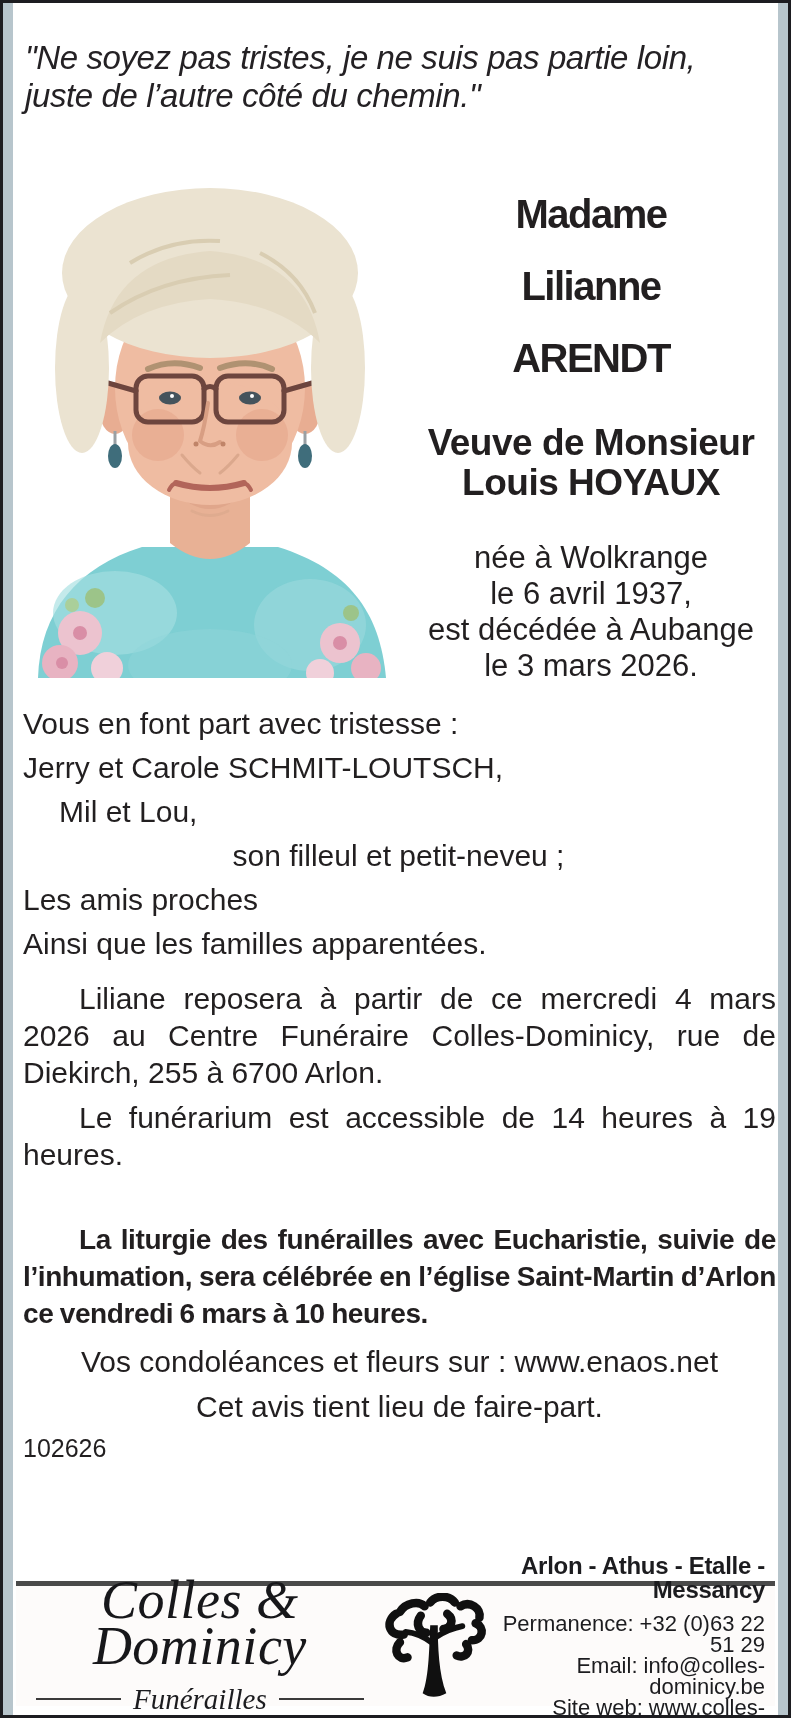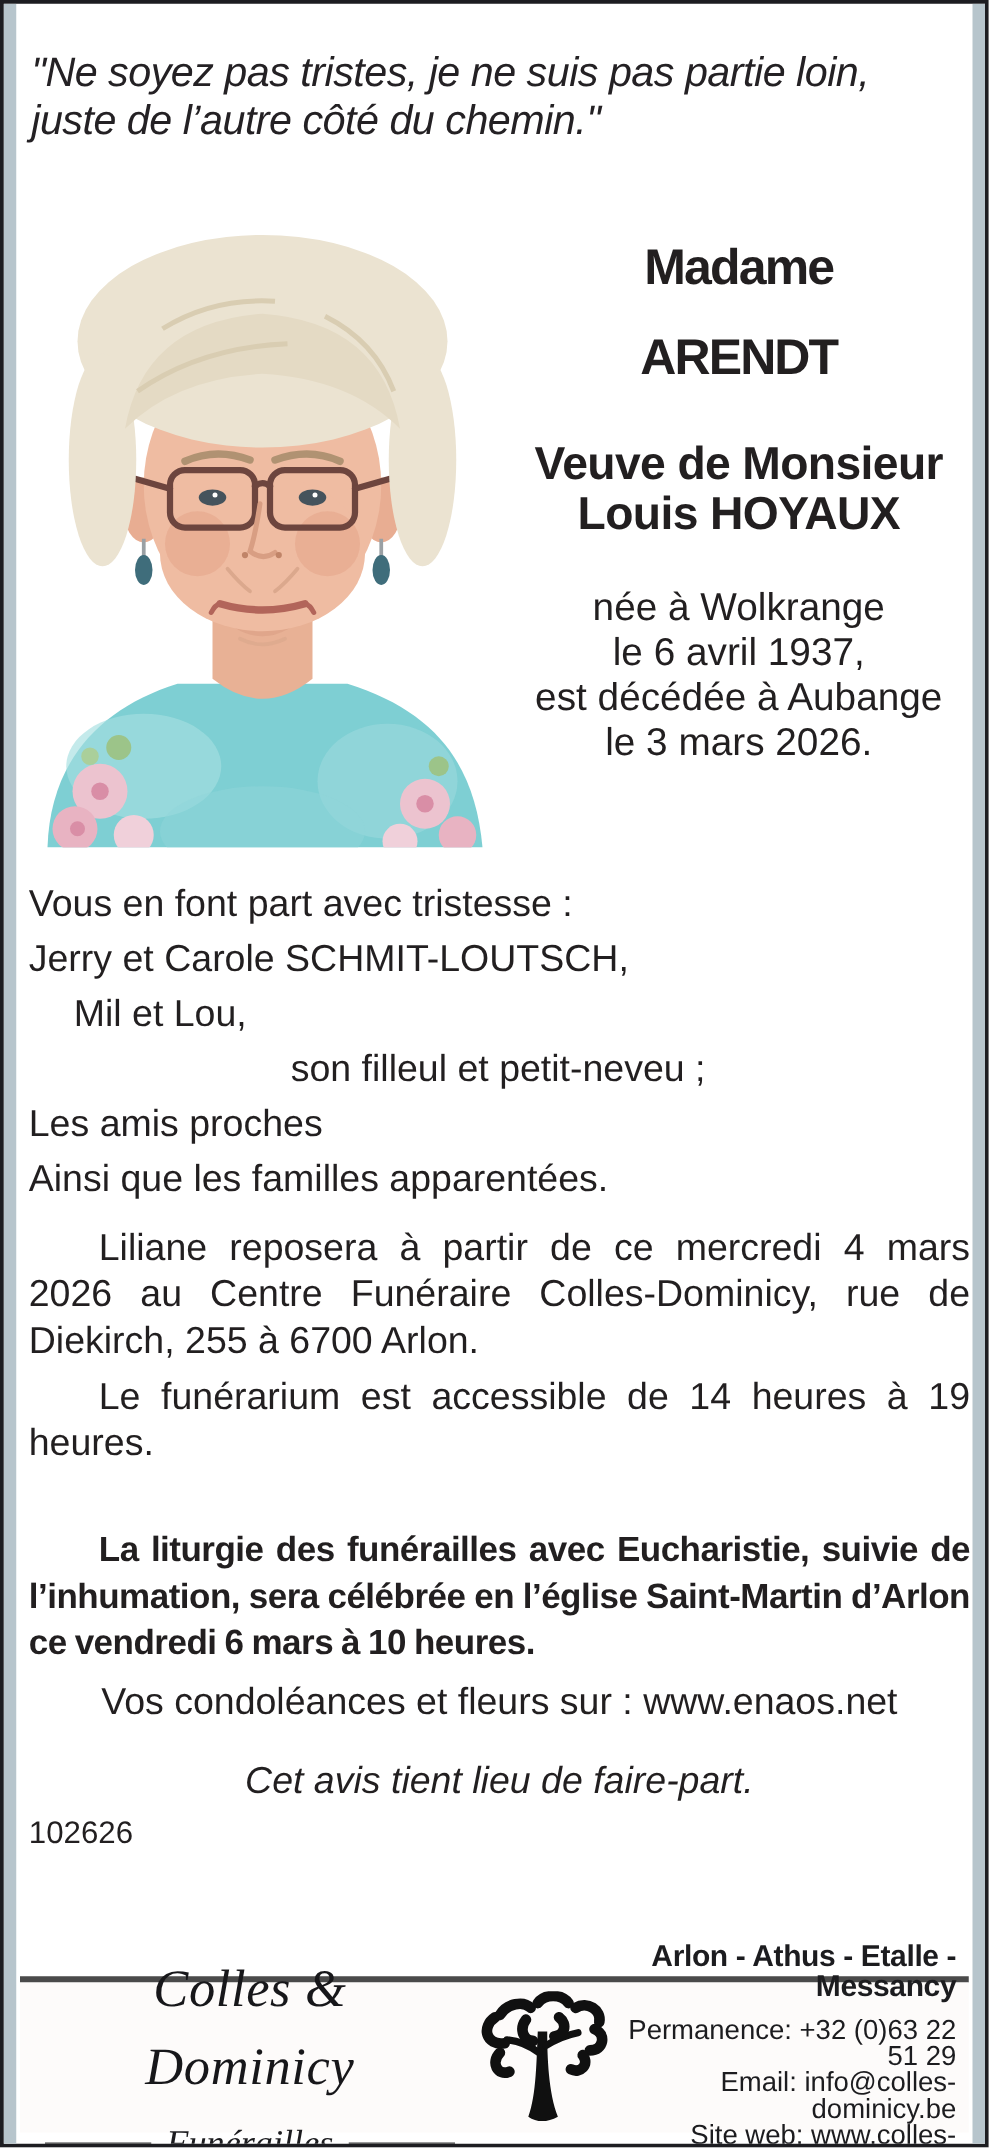--- a/index.html
+++ b/index.html
@@ -28,33 +28,33 @@
   .identity .dates { margin-top:37px; font-size:31px; line-height:36px; }
 
   .body { position:absolute; left:20px; top:699px; width:753px; font-size:30px; line-height:44px; }
   .body p { margin:0; }
   .body p.ind    { padding-left:36px; }
   .body p.ralign { text-align:center; padding-right:2px; }
   .body p.para   { text-align:justify; text-indent:56px; line-height:37px; margin-top:8px; }
   .body p.para.first { margin-top:14px; }
   .body p.para.bold  { font-weight:700; font-size:28px; letter-spacing:-0.4px; word-spacing:-1px;margin-top:48px; }
   .body p.centered   { text-align:center; line-height:40px; margin-top:10px; }
-  .body p.centered.avis { margin-top:23px;font-style:italic; }
+  .body p.centered.avis { margin-top:5px; }
   .body p.ref { text-align:left; font-size:25px; line-height:22px; margin-top:10px; padding-right:3px; }
 
   .divider { position:absolute; left:13px; right:13px; top:1578px; height:5px; background:#4a4a4a; }
 
   .footerband {
     position:absolute; left:13px; right:13px; top:1583px; height:120px;
     display:flex; align-items:center; background:#fdfbfa;
   }
   .fh-left { flex:0 0 320px; text-align:center; padding-left:20px; box-sizing:border-box; }
   .fh-name {
     font-family:"Liberation Serif","DejaVu Serif",serif; font-style:italic;
-    font-size:42px; line-height:62px; color:#17171a; letter-spacing:0.5px;
+    font-size:54px; line-height:46px; color:#17171a; letter-spacing:0.5px;
   }
   .fh-sub {
     margin-top:14px; display:flex; align-items:center; justify-content:center; gap:12px;
     font-family:"Liberation Serif","DejaVu Serif",serif; font-style:italic;
     font-size:29px; color:#1c1c1f;
   }
   .fh-sub .dash { height:2px; background:#3a3a3a; width:85px; }
   .fh-logo { flex:0 0 128px; height:106px; margin-left:6px; }
   .fh-logo svg { display:block; width:100%; height:100%; }
   .fh-right { flex:1; text-align:right; padding-right:10px; font-size:22px; line-height:21px; color:#1c1c1f; }
@@ -139,20 +139,21 @@
       <path d="M80,200 Q120,160 190,156 Q260,160 300,200 Q285,115 190,108 Q95,115 80,200 Z" fill="#e4dac4"></path>
       <path d="M110,120 Q150,95 200,98" stroke="#d9cdb2" stroke-width="4" fill="none"></path>
       <path d="M90,170 Q140,135 210,132" stroke="#d9cdb2" stroke-width="4" fill="none"></path>
       <path d="M240,110 Q280,130 295,170" stroke="#d9cdb2" stroke-width="4" fill="none"></path>
     </svg>
   </div>
 
   <div class="identity">
     <div class="name">
       <div>Madame</div>
+      <div>Lilianne</div>
       <div>ARENDT</div>
     </div>
     <div class="widow">
       <div>Veuve de Monsieur</div>
       <div>Louis HOYAUX</div>
     </div>
     <div class="dates">
       <div>née à Wolkrange</div>
       <div>le 6 avril 1937,</div>
       <div>est décédée à Aubange</div>

